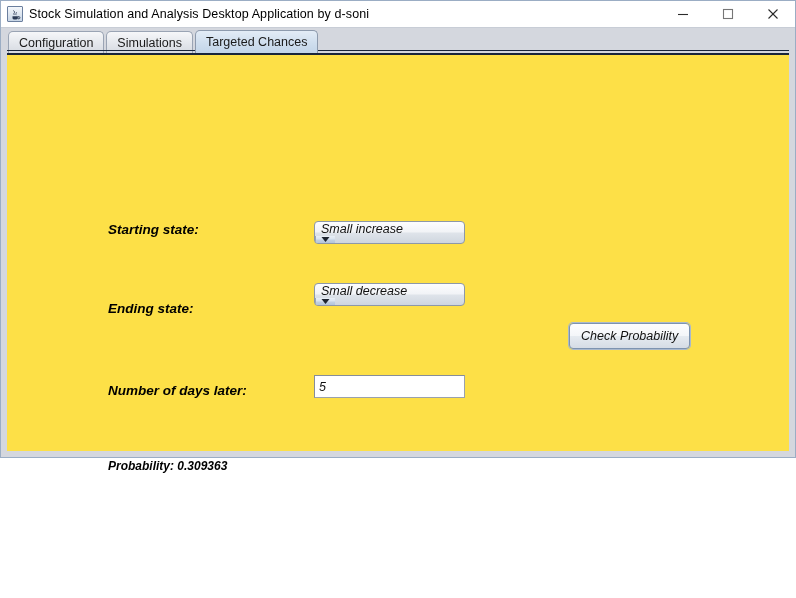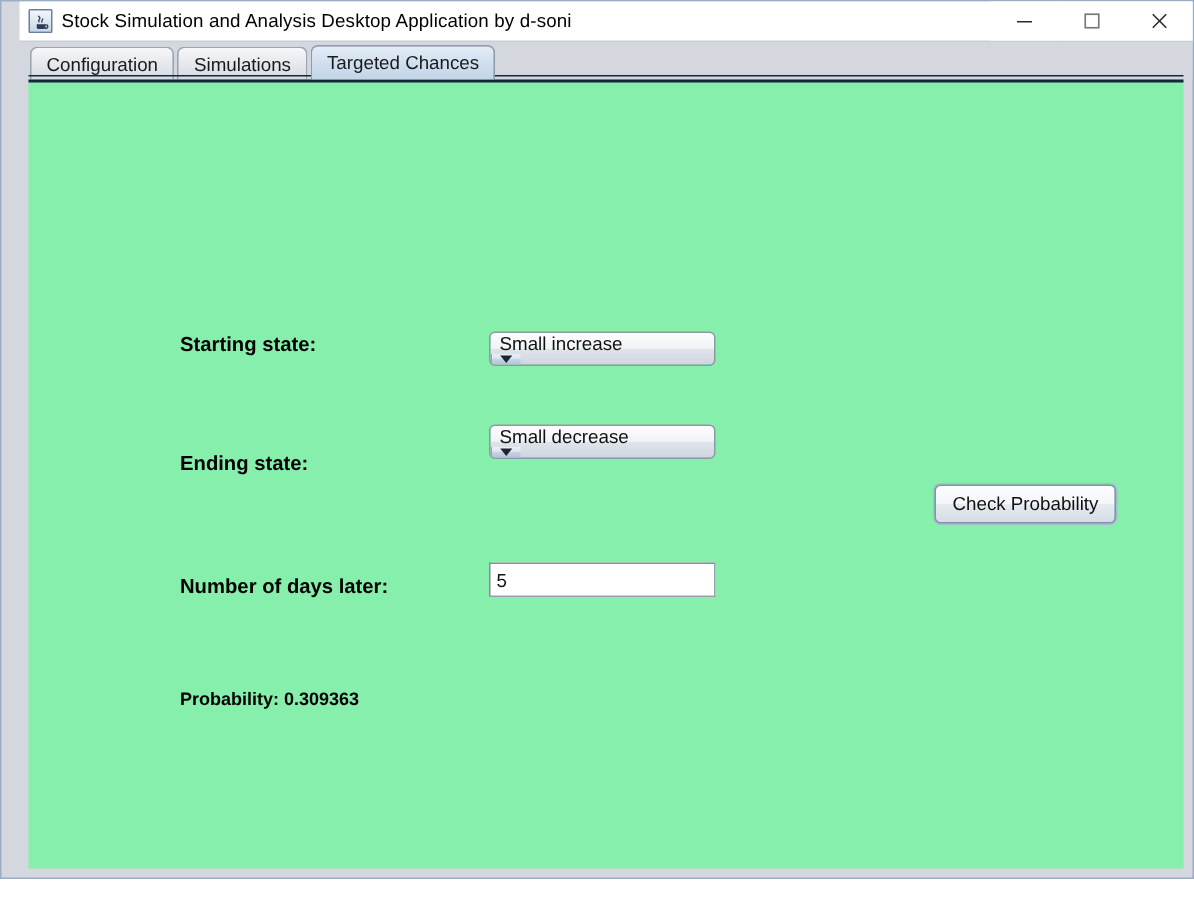--- a/index.html
+++ b/index.html
@@ -12,27 +12,26 @@
     height: 598px;
     overflow: hidden;
     font-family: "Liberation Sans", sans-serif;
   }
 
   
   .window {
     position: absolute;
     left: 0; top: 0;
     width: 796px;
-    height: 586px;
+    height: 458px;
     box-sizing: border-box;
     border: 1px solid #9badc4;
     background: #d4d7de;
     display: flex;
     flex-direction: column;
-    padding-left: 12px;
   }
 
   
   .titlebar {
     height: 26px;
     min-height: 26px;
     background: #ffffff;
     display: flex;
     align-items: center;
     position: relative;
@@ -106,23 +105,24 @@
     border-color: #8d9aad;
     height: 23px;
     z-index: 3;
     justify-content: flex-end;
   }
 
   
   .content {
     flex: 1;
     margin: 0 6px 6px 6px;
-    background: #86efac;
+    background: #fde047;
     border-top: 2px solid #19253a;
     position: relative;
+    font-style: italic;
   }
   .content::before {
     content: "";
     position: absolute;
     left: 0; right: 0; top: -5px;
     height: 1px;
     background: #19253a;
   }
 
   
@@ -272,21 +272,21 @@
     <div class="form-label" style="left:101px; top:247px;">Ending state:</div>
     <div class="combo" style="left:307px; top:228px;">
       <div class="combo-text">Small decrease</div>
       <div class="combo-arrow">
         <svg width="9" height="7" viewBox="0 0 9 7">
           <polygon points="0.5,1 8.5,1 4.5,6" fill="#1d2430"></polygon>
         </svg>
       </div>
     </div>
 
-    <div class="pushbutton" style="left:562px; top:268px;margin-left:42px;">
+    <div class="pushbutton" style="left:562px; top:268px;">
       <span>Check Probability</span>
     </div>
 
     <div class="form-label" style="left:101px; top:329px;">Number of days later:</div>
     <div class="textfield" style="left:307px; top:320px;">
       <span>5</span>
     </div>
 
     <div class="result-label" style="left:101px; top:405px;">Probability: 0.309363</div>
 

